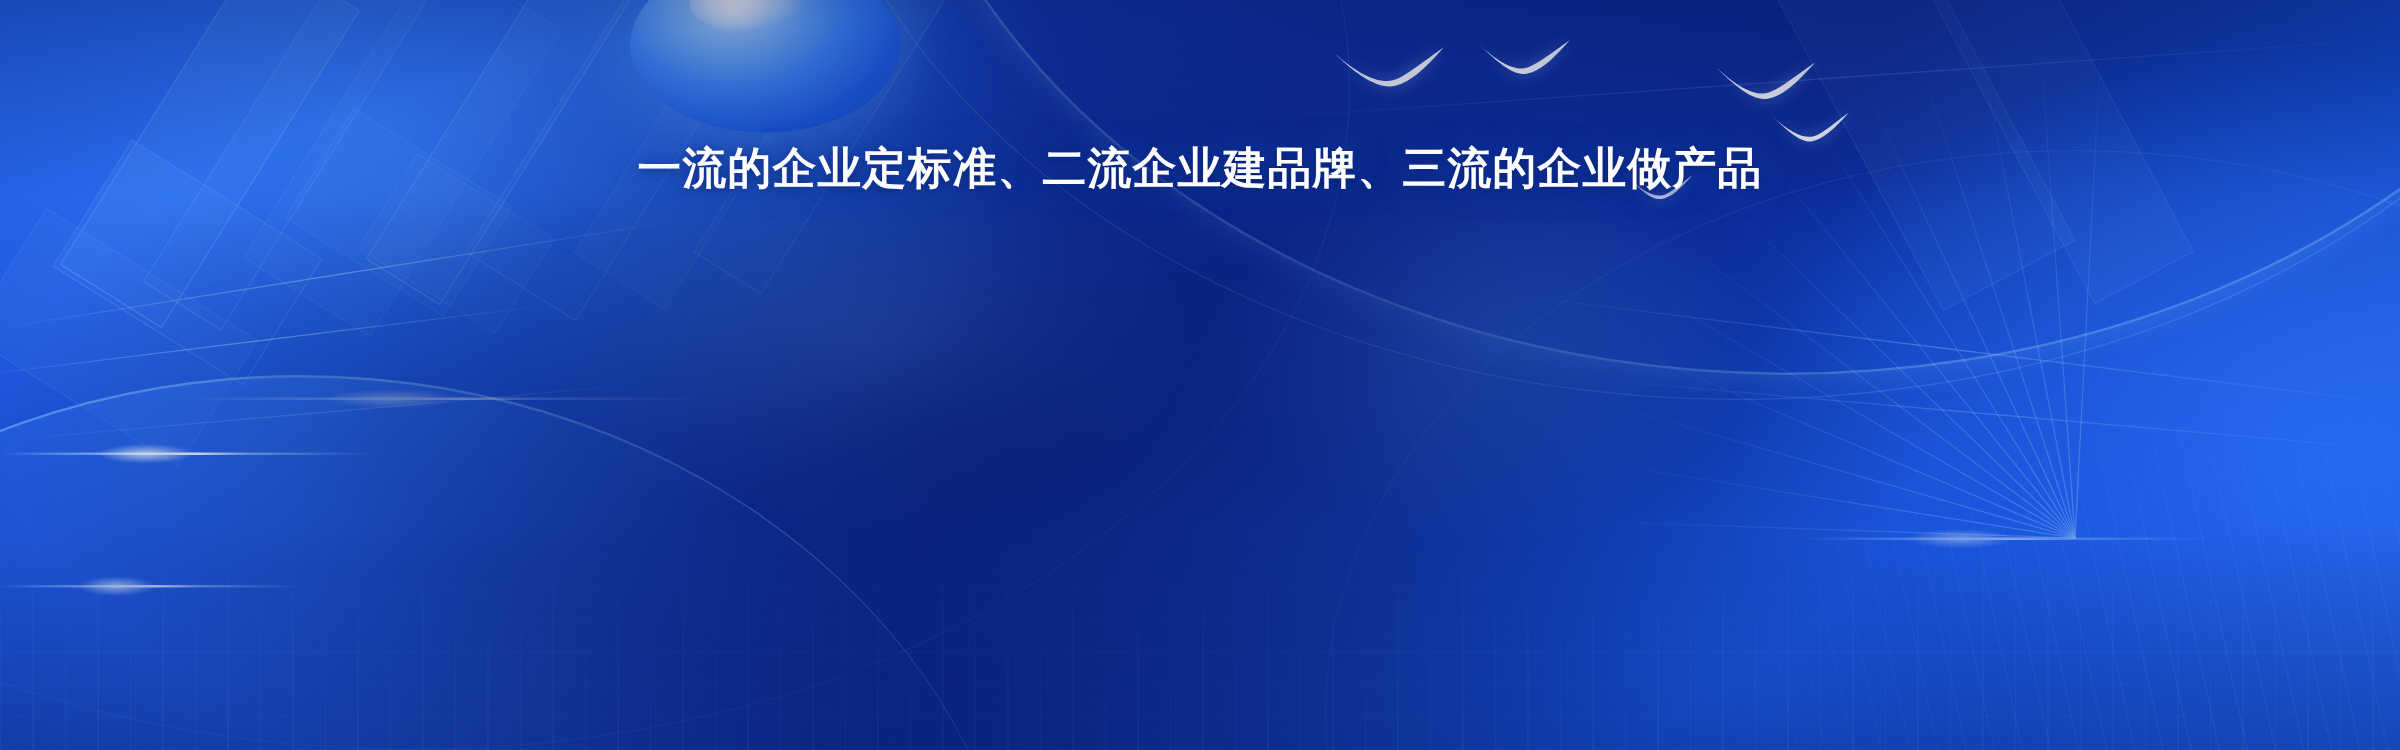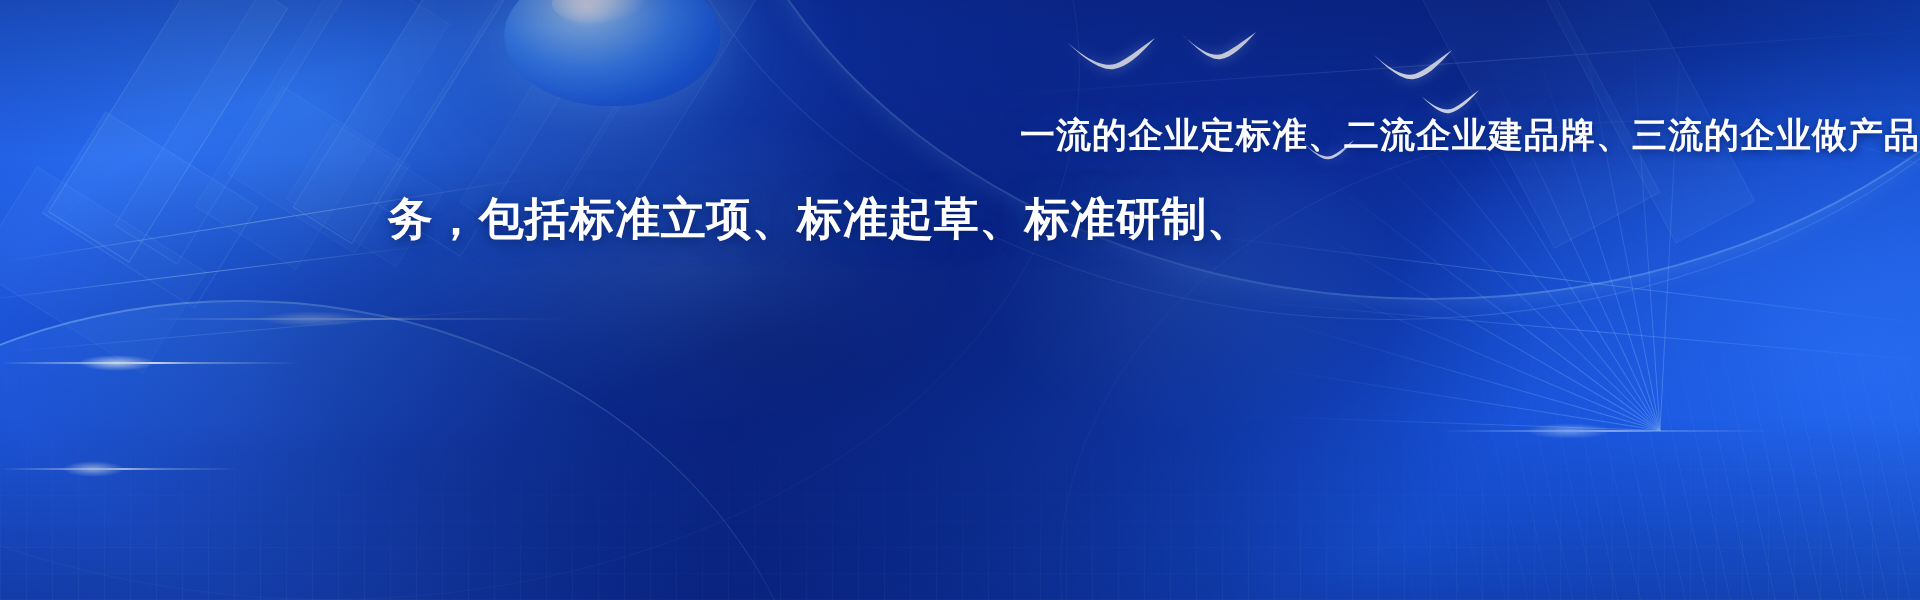--- a/index.html
+++ b/index.html
@@ -126,21 +126,20 @@
     position:absolute;left:0;right:0;top:0;
     text-align:center;
     color:#ffffff;
   }
   #headline{
     position:absolute;top:113px;left:0;right:0;
     font-size:35px;line-height:44px;font-weight:700;letter-spacing:1px;
     color:#fdfdff;
     text-shadow:0 2px 10px rgba(4,24,96,.85), 0 0 22px rgba(40,110,220,.55);
     white-space:nowrap;
-    text-align:right;
   }
   #body-copy{
     position:absolute;top:190px;left:310px;width:1020px;
     font-size:45px;line-height:57px;font-weight:700;letter-spacing:.5px;
     color:#ffffff;
     text-shadow:0 3px 14px rgba(4,22,92,.90), 0 0 26px rgba(30,95,210,.50);
     text-align:center;
   }
   #body-copy .ln{display:block;white-space:nowrap;}
 </style>
@@ -243,17 +242,16 @@
       <path d="M2 3 C14 16 25 20 31 18 C37 16 46 8 54 2 C44 14 36 20 30 21 C22 23 12 14 2 3 Z" fill="#ffffff" opacity="0.80"></path>
     </svg>
   </div>
 
   <div class="layer" id="bg-vignette"></div>
 
   <div id="text-block">
     <div id="headline">一流的企业定标准、二流企业建品牌、三流的企业做产品</div>
 
     <div id="body-copy">
-      <span class="ln">务，包括标准立项、标准起草、标准研制、</span>
     </div>
   </div>
 
 </div>
 
 </body></html>

